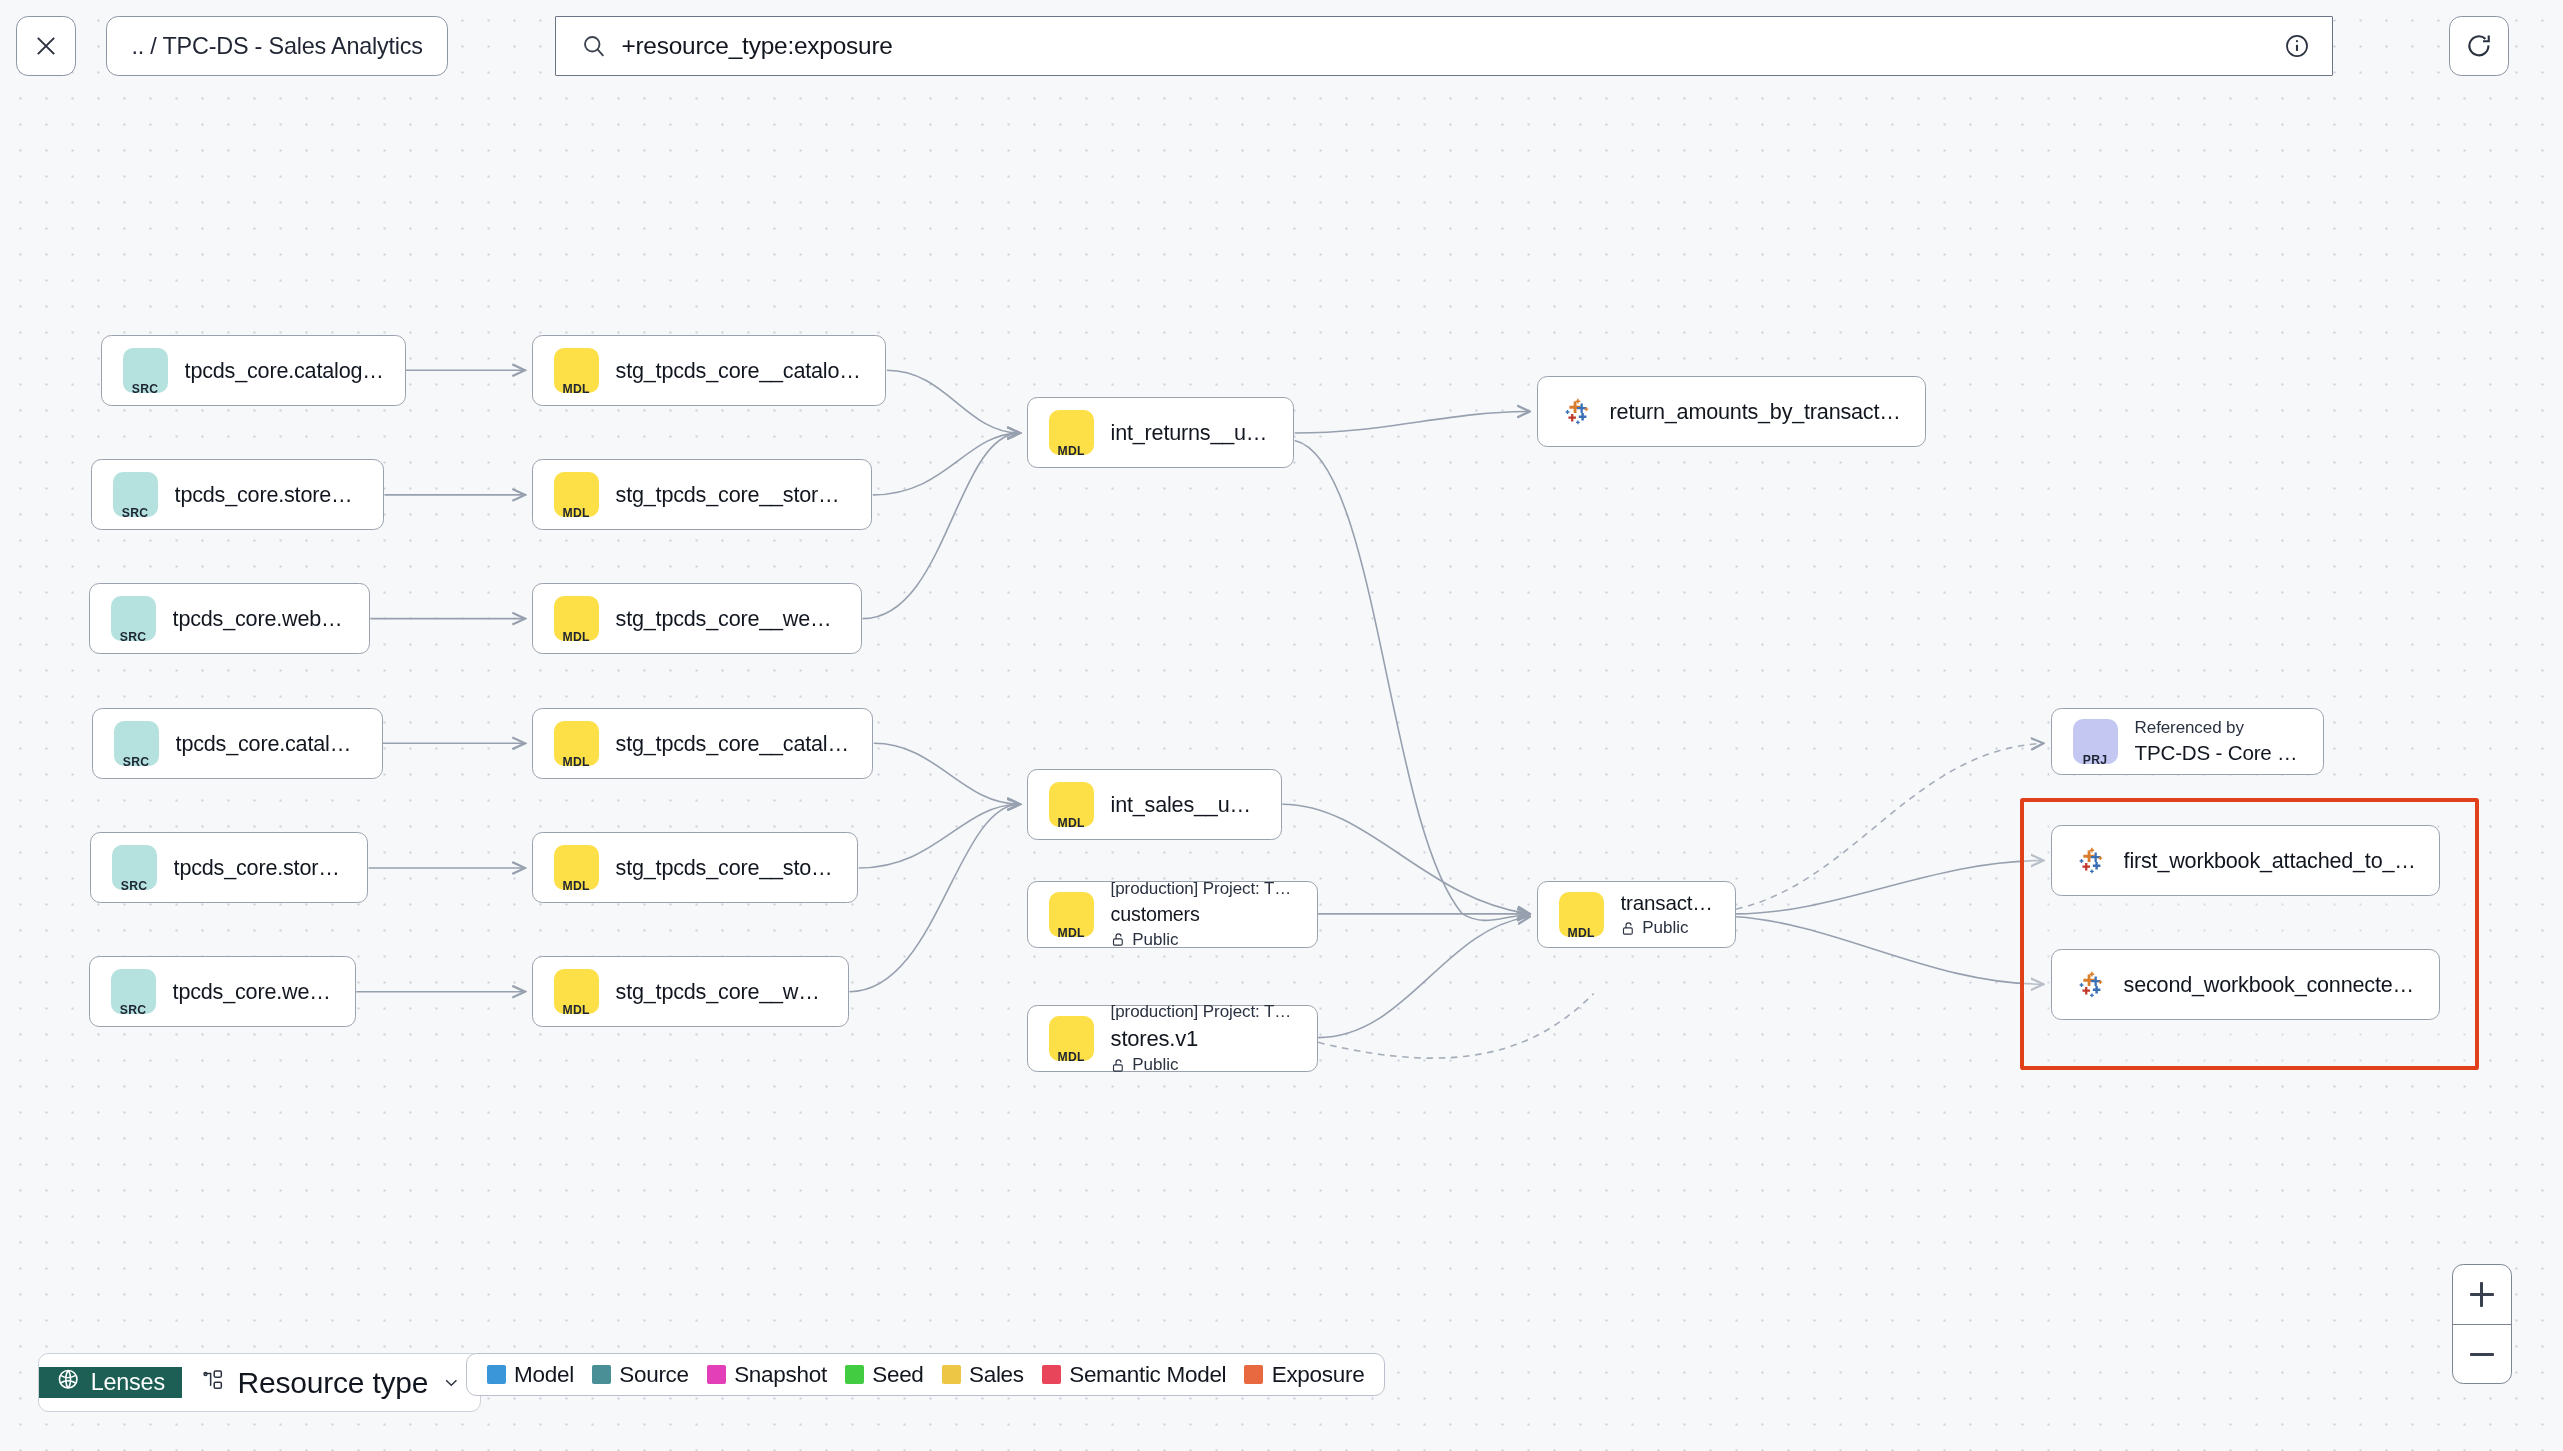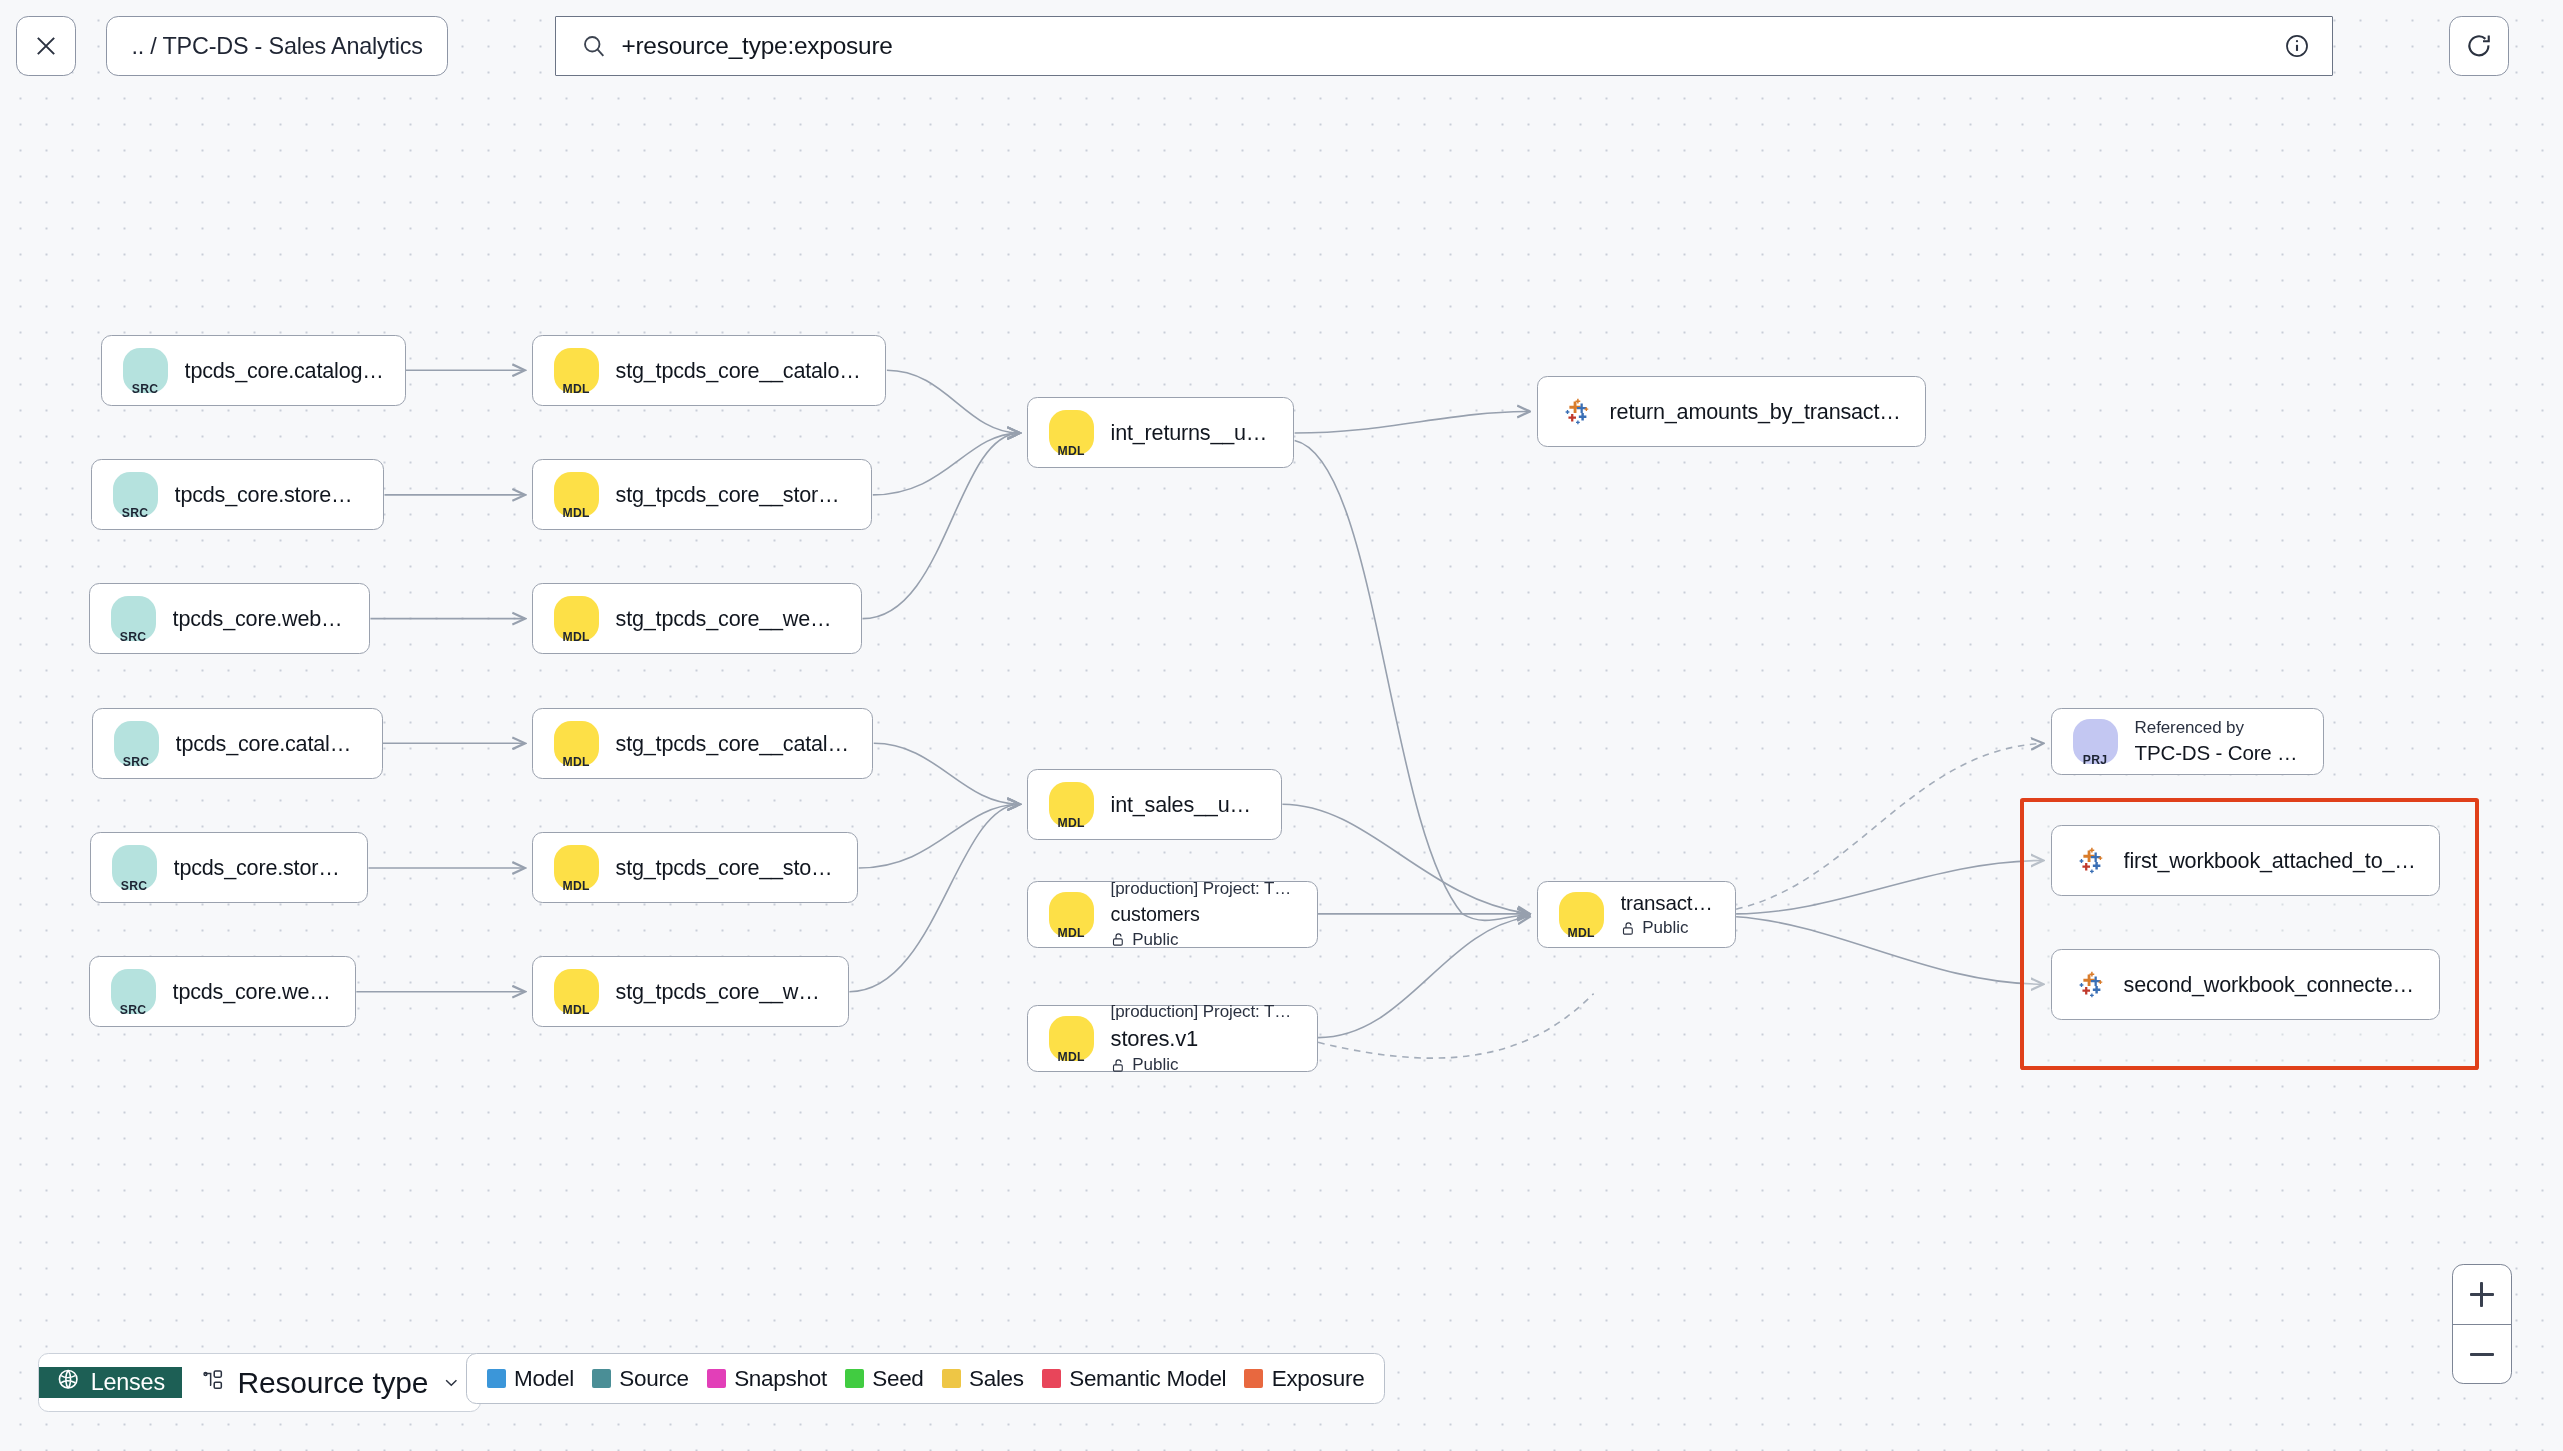--- a/index.html
+++ b/index.html
@@ -67,21 +67,21 @@
     border: 1.5px solid #9aa1ae;
     border-radius: 10.3px;
     display: flex; align-items: center;
     padding: 0 20.6px;
     cursor: pointer;
     z-index: 10;
   }
   .node .badge {
     flex: 0 0 auto;
     width: 45px; height: 45px;
-    border-radius: 17px;
+    border-radius: 10px;
     display: flex; flex-direction: column;
     align-items: center; justify-content: center;
     margin-right: 17px;
     gap: 36px;
   }
   .badge.src { background: #b5e2de; }
   .badge.mdl { background: #fde047; }
   .badge.prj { background: #c3c7f2; }
   .badge svg { display: block; }
   .badge .abbr {
@@ -130,21 +130,21 @@
     font-size: 23.4px; letter-spacing: -0.2px;
   }
   .restype-btn {
     background: #fff; color: #11161f;
     display: flex; align-items: center; gap: 12.2px;
     padding: 0 19px; cursor: pointer;
     font-size: 30px; letter-spacing: -0.2px;
   }
   .legend {
     position: absolute; left: 466px; top: 1353px;
-    height: 51px; padding: 0 19.7px;
+    height: 43px; padding: 0 19.7px;
     background: #fff; border: 1.5px solid #b9c0cb; border-radius: 10.3px;
     display: flex; align-items: center; gap: 18px;
     z-index: 30;
   }
   .legend-item { display: flex; align-items: center; gap: 8.4px; }
   .legend-swatch { width: 19px; height: 19px; border-radius: 1.9px; flex: 0 0 auto; }
   .legend-label { font-size: 22.5px; color: #11161f; letter-spacing: -0.3px; white-space: nowrap; }
 
   
   .zoom-controls {

